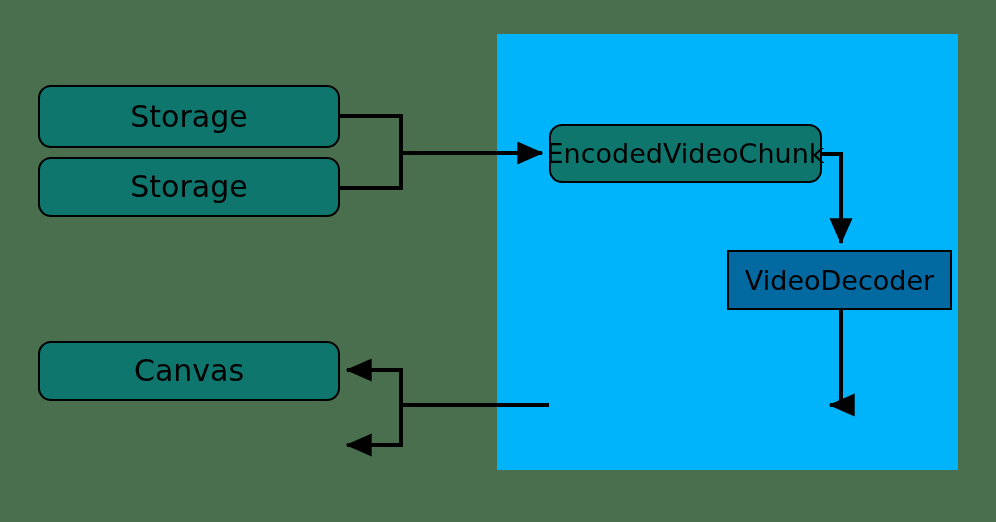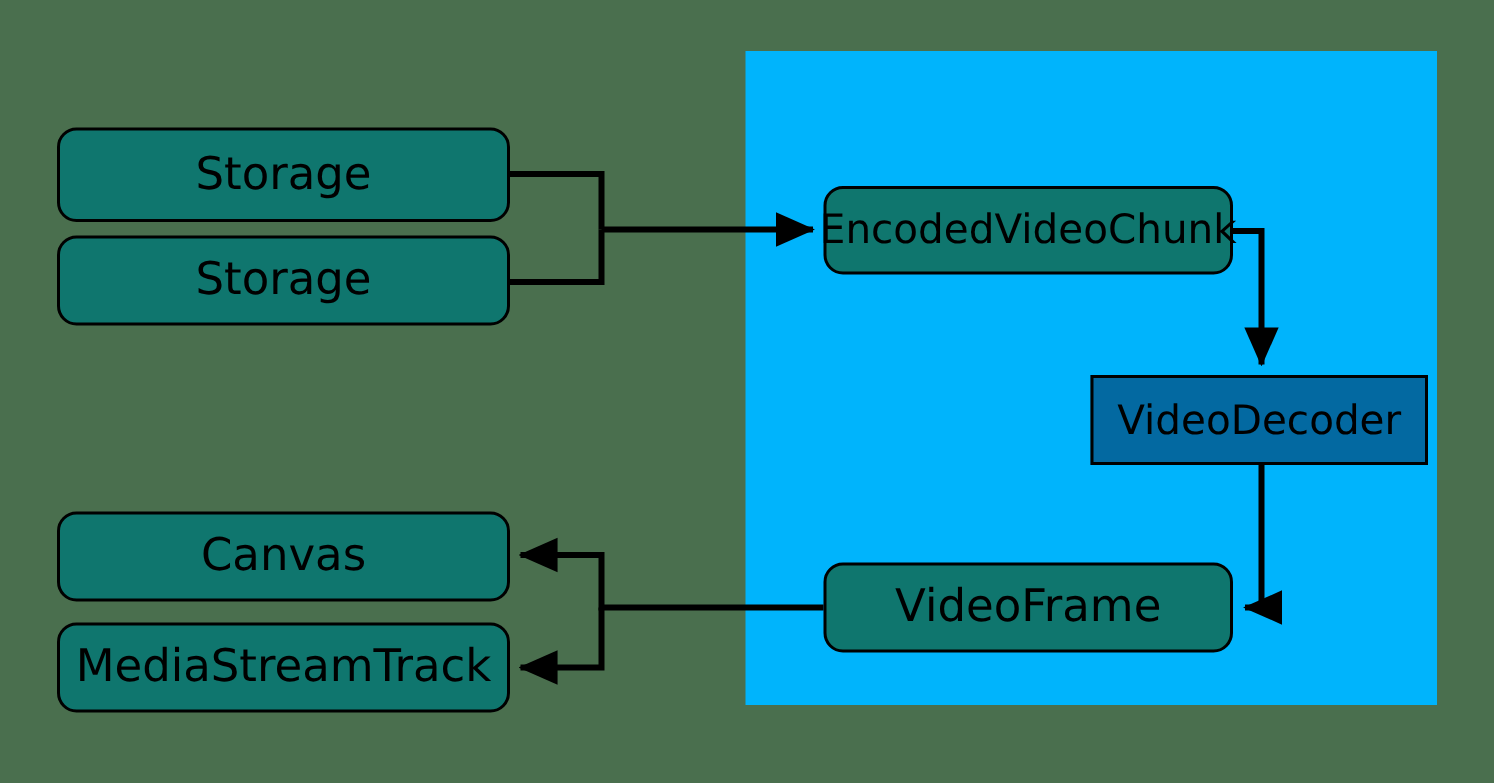--- a/index.html
+++ b/index.html
@@ -83,25 +83,19 @@
   </div>
 
   <div class="node rounded med" style="left:549px; top:124px; width:273px; height:59px;">
     <span>EncodedVideoChunk</span>
   </div>
 
   <div class="node square med" style="left:727px; top:250px; width:225px; height:60px;">
     <span>VideoDecoder</span>
   </div>
 
-  <div class="node rounded big" style="left:549px; top:375px; width:273px; height:60px;">
-    <span>VideoFrame</span>
-  </div>
 
   <div class="node rounded big" style="left:38px; top:341px; width:302px; height:60px;border-radius:13px;">
     <span>Canvas</span>
   </div>
 
-  <div class="node rounded big" style="left:38px; top:415px; width:302px; height:60px;">
-    <span>MediaStreamTrack</span>
-  </div>
 
 </div>
 
 </body></html>

